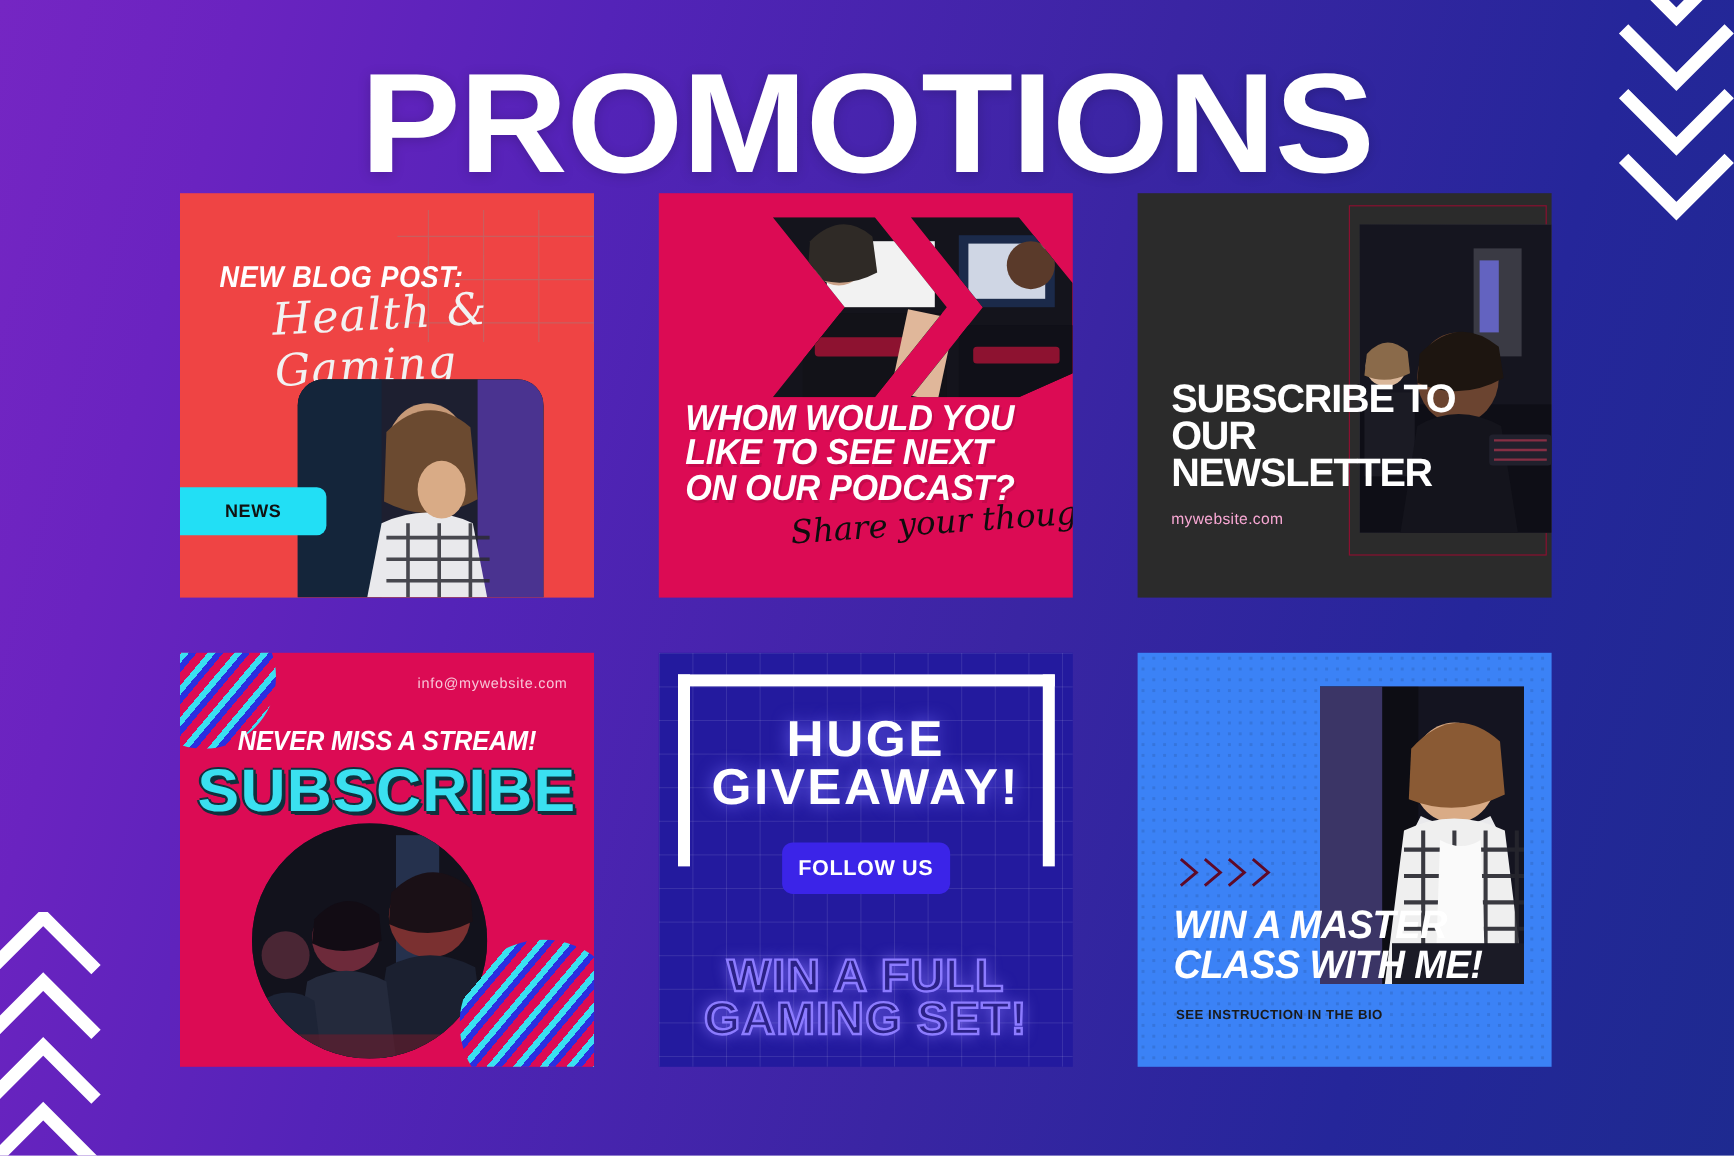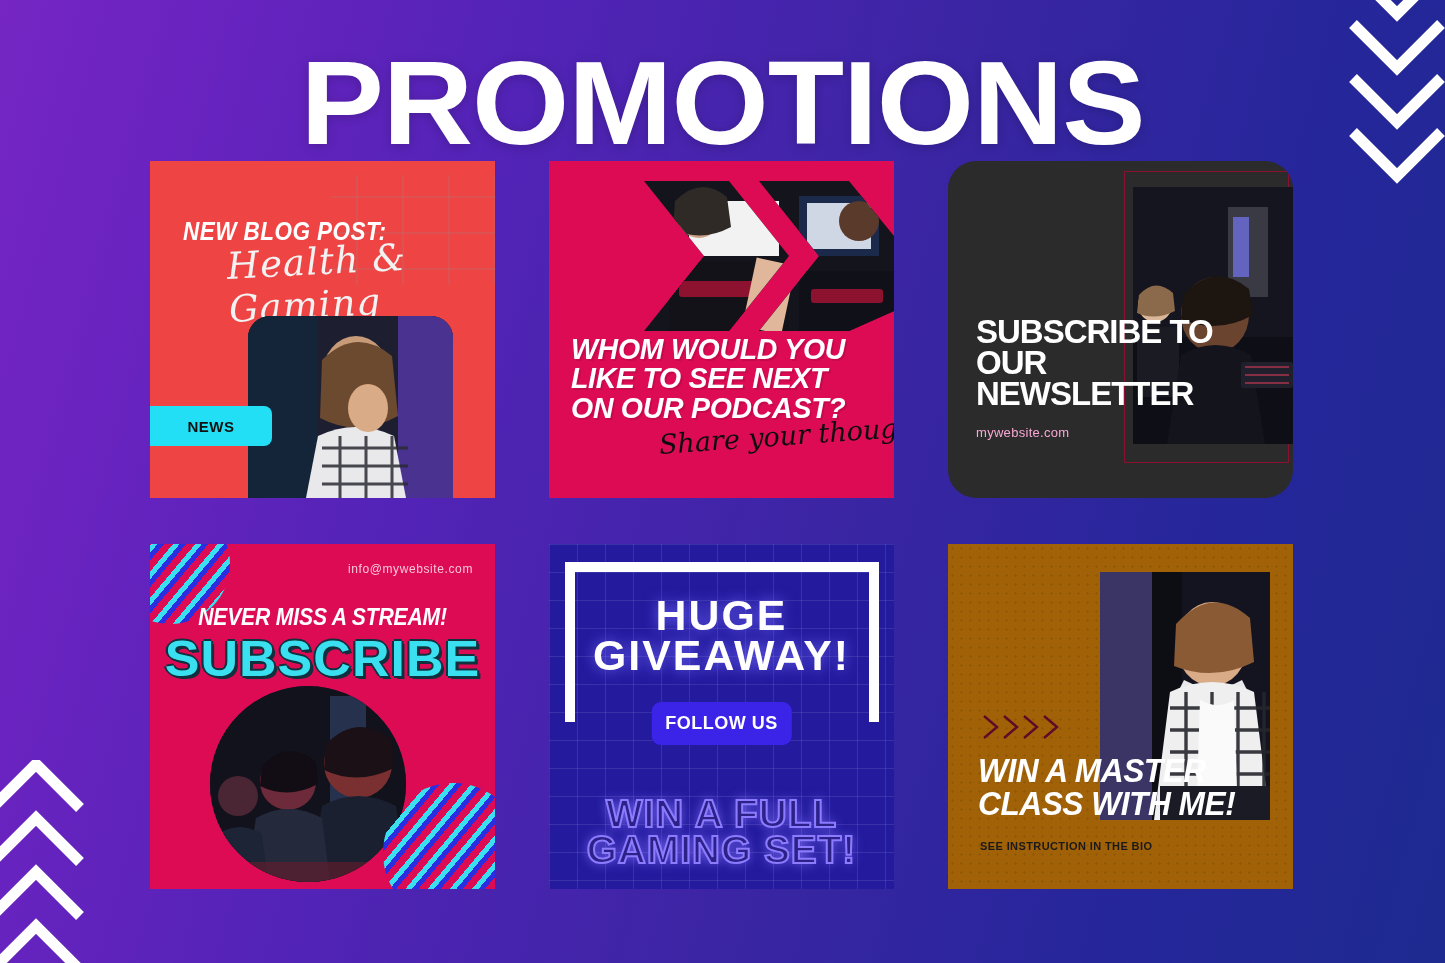--- a/index.html
+++ b/index.html
@@ -66,21 +66,21 @@
     line-height:.98; letter-spacing:-.3px; transform:scaleX(.95);
     transform-origin:left top; text-shadow:2px 2px 0 rgba(0,0,0,.10);
   }
   .c2 .sub {
     position:absolute; left:110px; top:268px; font-size:27px; color:#0d0d0d;
     font-family:"DejaVu Serif", serif; font-style:italic;
     transform:rotate(-4deg); transform-origin:left center; white-space:nowrap;
   }
 
   
-  .c3 { background:#2B2B2B;border-radius:28px; }
+  .c3 { background:#2B2B2B; }
   .c3 .frame { position:absolute; left:176px; top:10px; width:165px; height:292px; border:1px solid #8A1030; }
   .c3 .photo {
     position:absolute; left:185px; top:26px; width:160px; height:257px;
     background:linear-gradient(150deg,#1c1c28 0%,#33313f 45%,#221f2c 100%);
     overflow:hidden;
   }
   .c3 .head {
     position:absolute; left:28px; top:155px; width:240px;
     font-size:33px; font-weight:bold; color:#fff; line-height:.94;
     letter-spacing:-1px;
@@ -144,21 +144,21 @@
   }
   .c5 .neon {
     position:absolute; left:0; top:252px; width:100%; text-align:center;
     font-size:38px; font-weight:bold; line-height:.96; letter-spacing:1px;
     color:#2B2188; transform:scaleX(1.02);
     -webkit-text-stroke:2px #8C7BFF;
     text-shadow:0 0 12px rgba(140,123,255,.9);
   }
 
   
-  .c6 { background:#a16207; }
+  .c6 { background:#3b82f6; }
   .c6 .dots {
     position:absolute; inset:0;
     background-image:radial-gradient(rgba(0,0,0,.10) 1.2px,transparent 1.2px);
     background-size:9px 9px;
   }
   .c6 .photo {
     position:absolute; left:152px; top:28px; width:170px; height:248px;
     background:linear-gradient(160deg,#2a2450 0%,#151526 35%,#3c3550 100%);
     overflow:hidden;
   }

